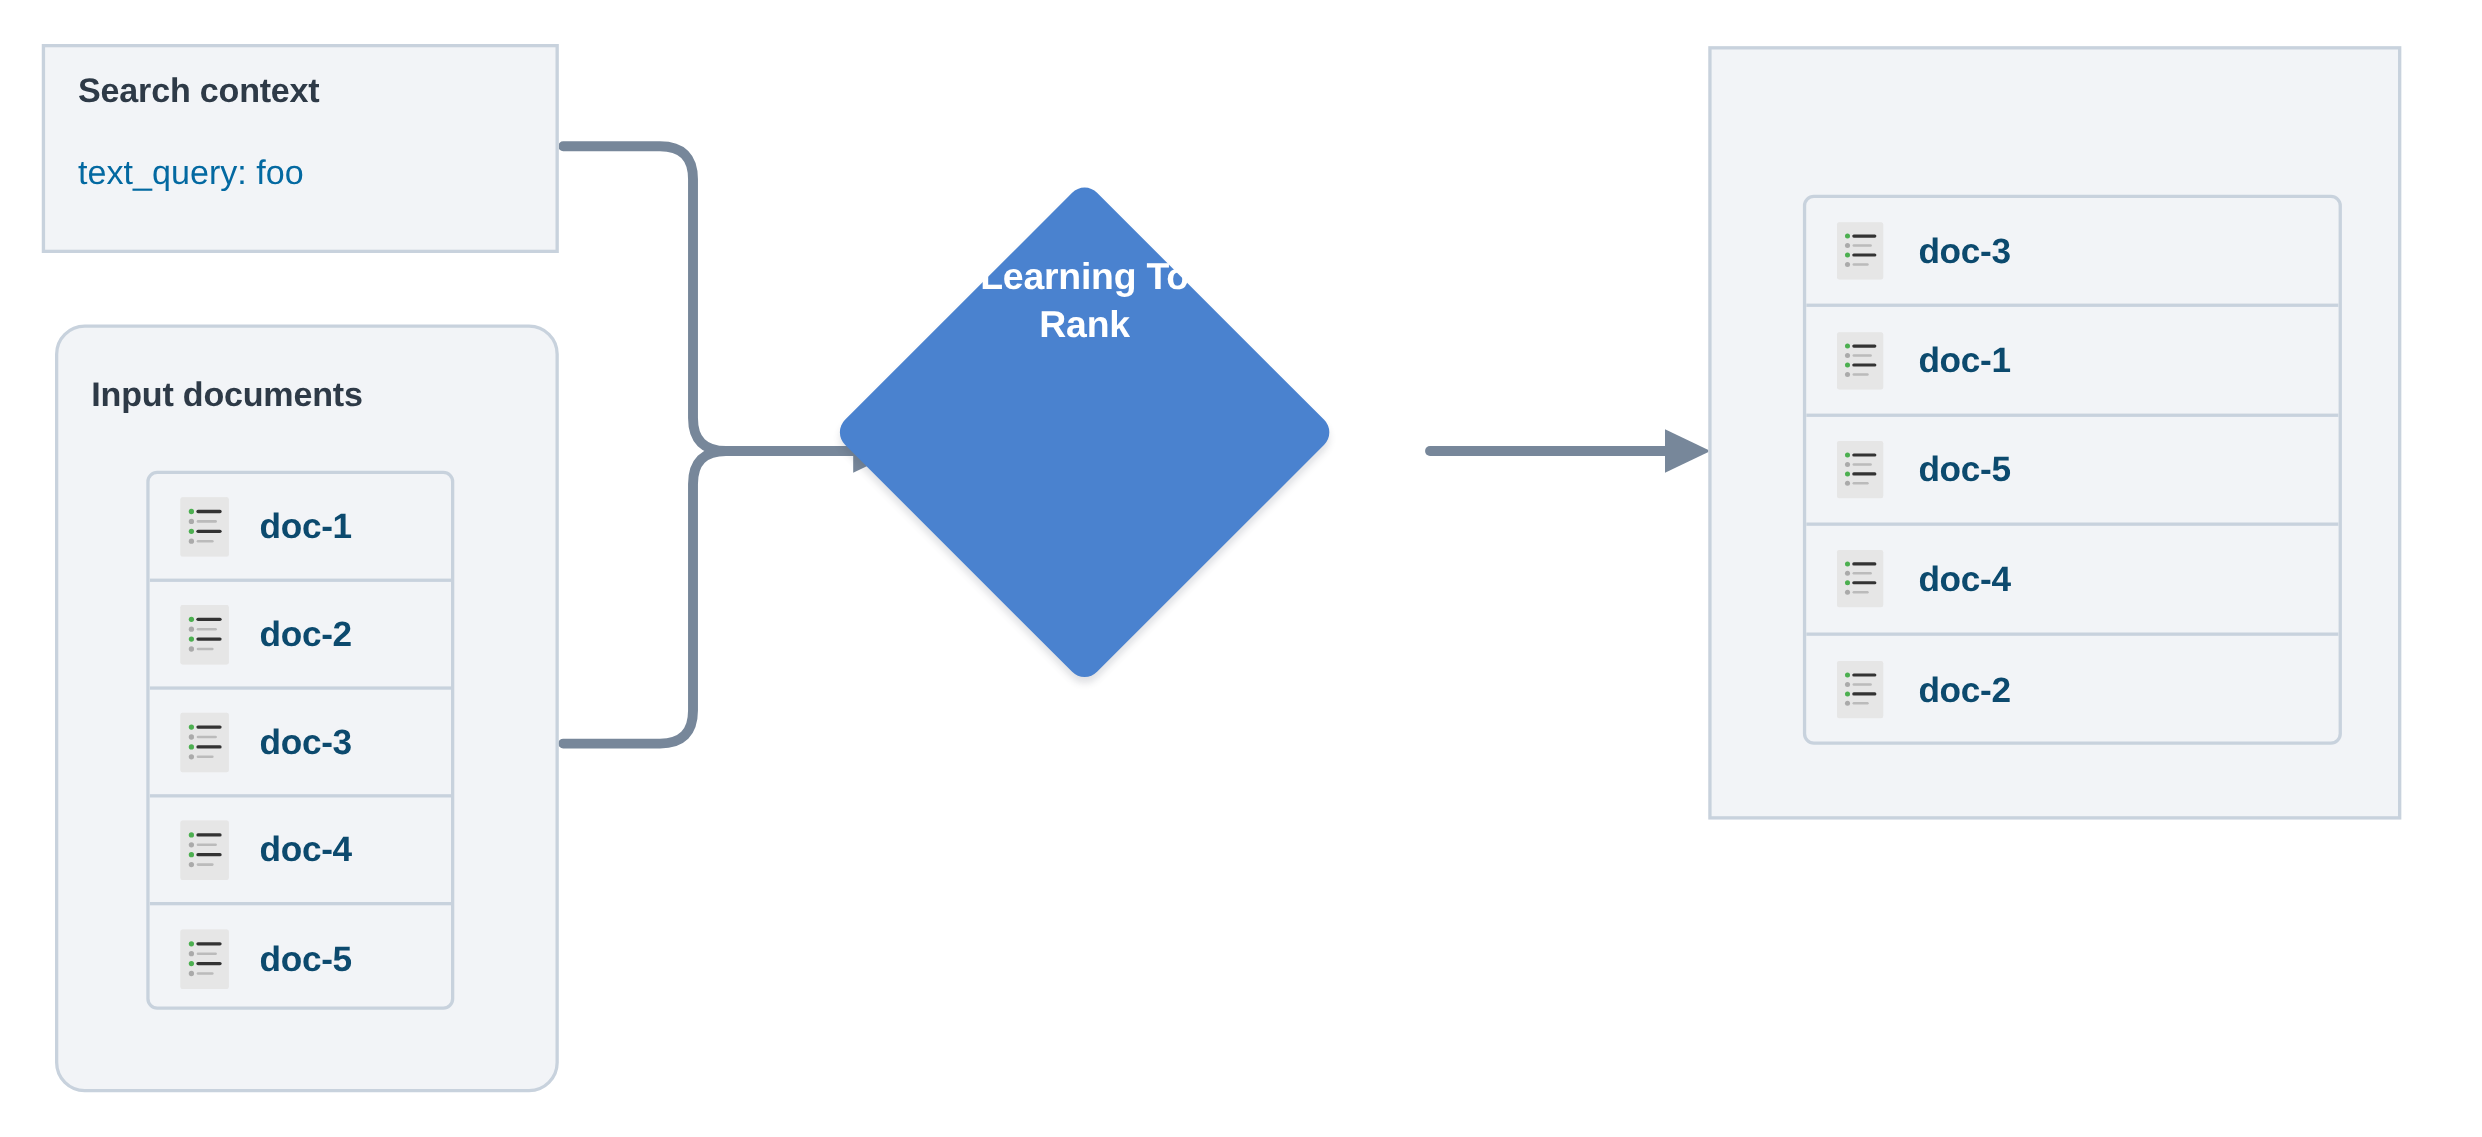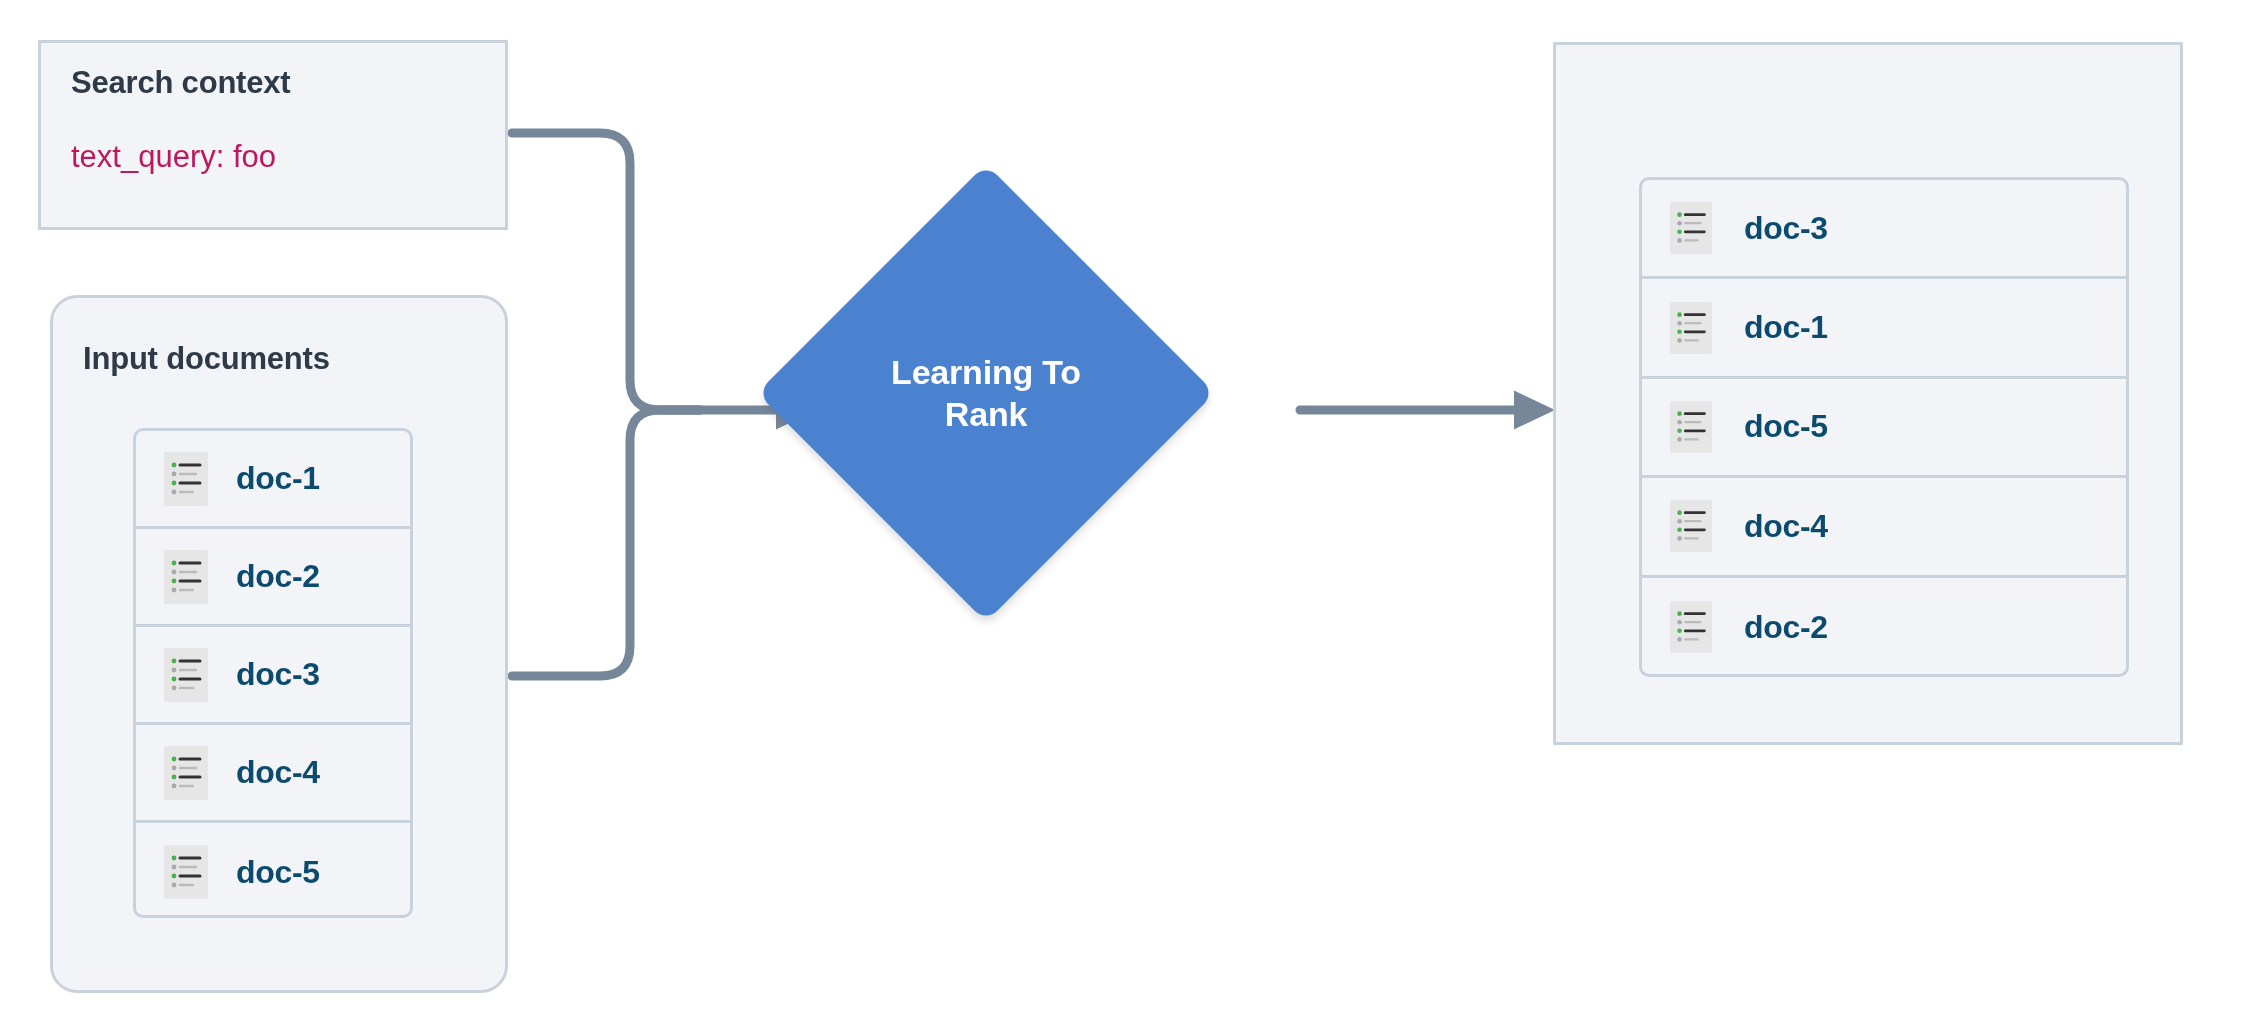--- a/index.html
+++ b/index.html
@@ -34,21 +34,21 @@
   .panel-title {
     position: absolute;
     font-weight: bold;
     color: #2e3a47;
     letter-spacing: -0.2px;
     white-space: nowrap;
   }
 
   .panel-sub {
     position: absolute;
-    color: #be185d;
+    color: #0369a1;
     white-space: nowrap;
   }
 
   
   #search-context-panel {
     left: 38px;
     top: 40px;
     width: 470px;
     height: 190px;
   }
@@ -162,21 +162,21 @@
     border-radius: 16px;
     box-shadow: 4px 4px 7px rgba(60, 70, 85, 0.16);
   }
   #ltr-label-wrap {
     position: absolute;
     left: 824px;
     top: 231px;
     width: 324px;
     height: 324px;
     display: flex;
-    align-items: center;
+    align-items: flex-start;
     justify-content: center;
     pointer-events: none;
   }
   #ltr-label {
     color: #ffffff;
     font-weight: bold;
     font-size: 34px;
     line-height: 1.25;
     text-align: center;
     letter-spacing: -0.2px;

